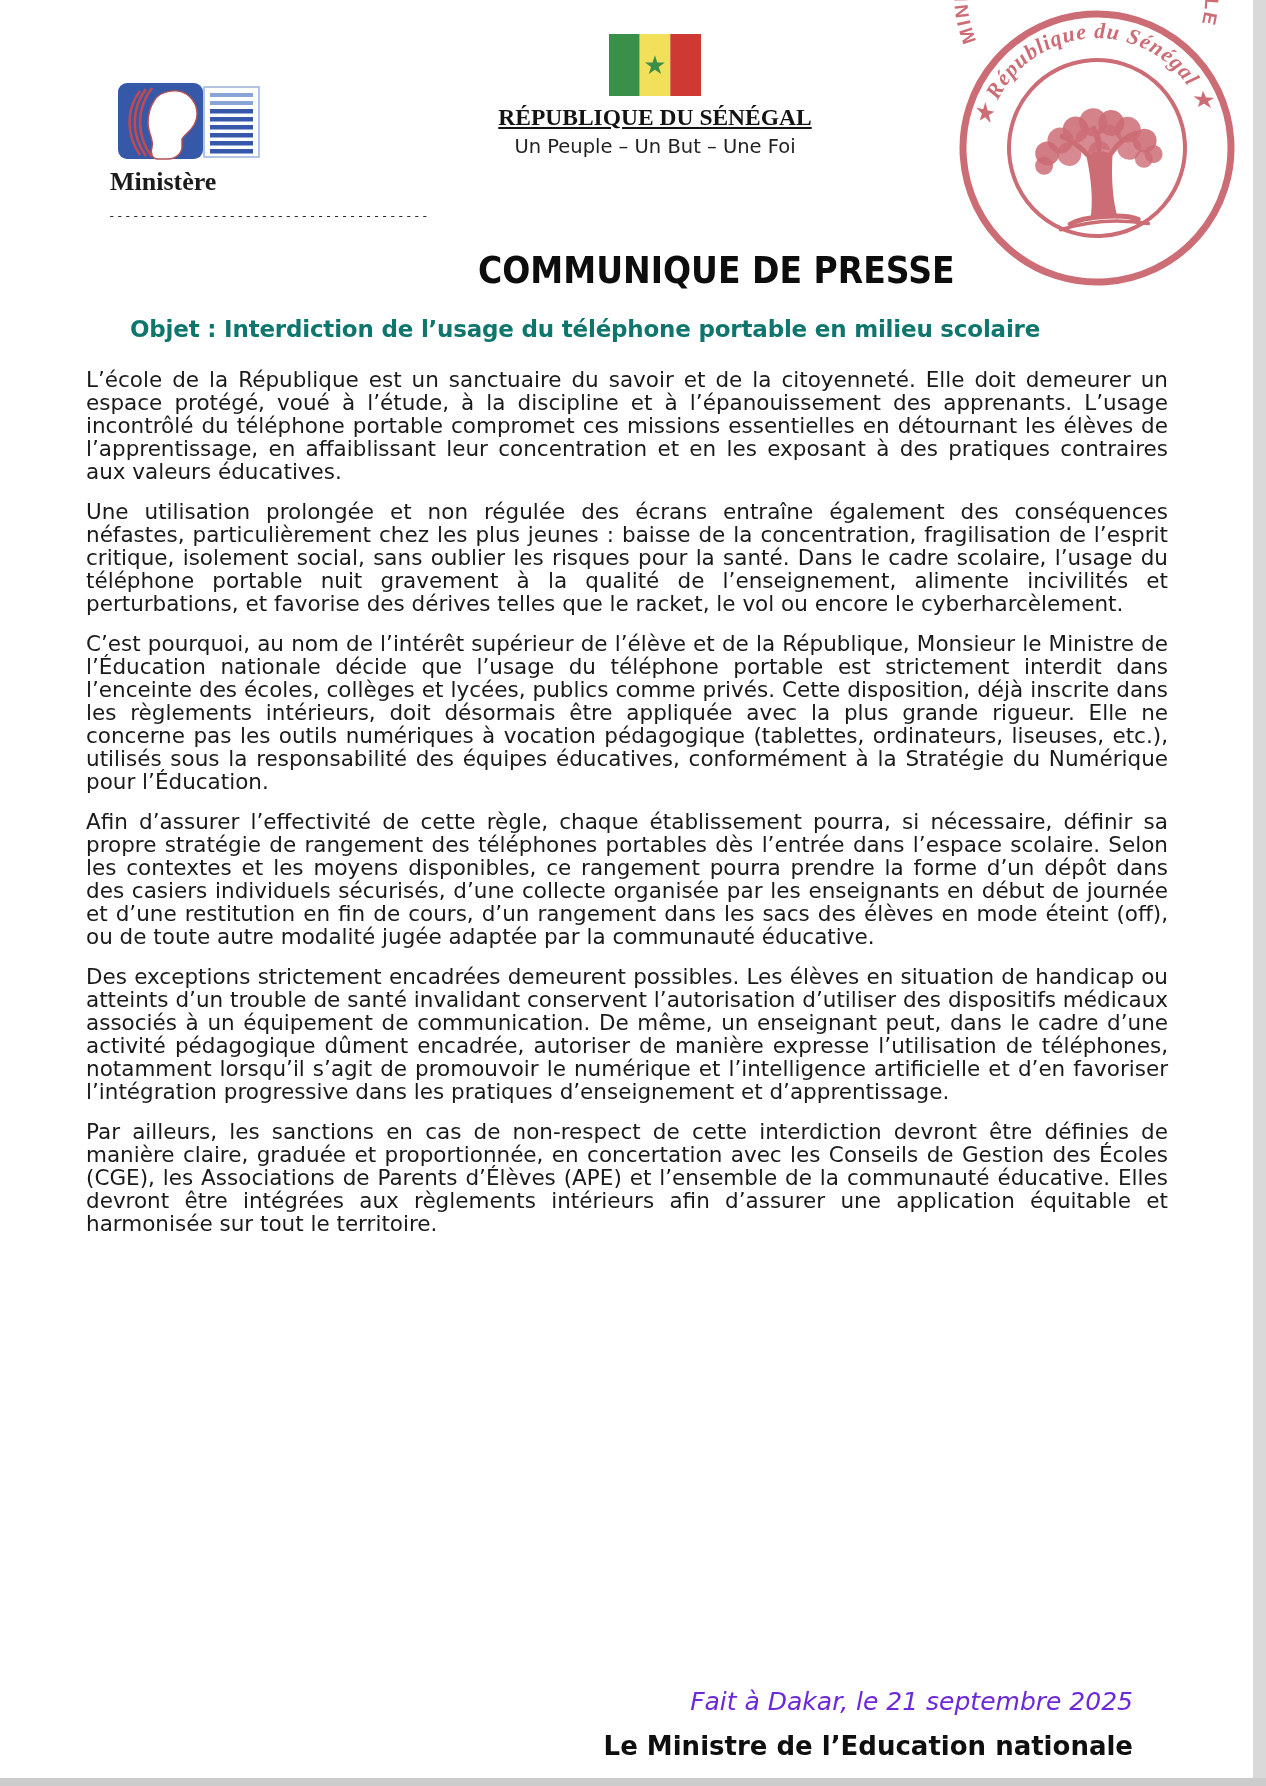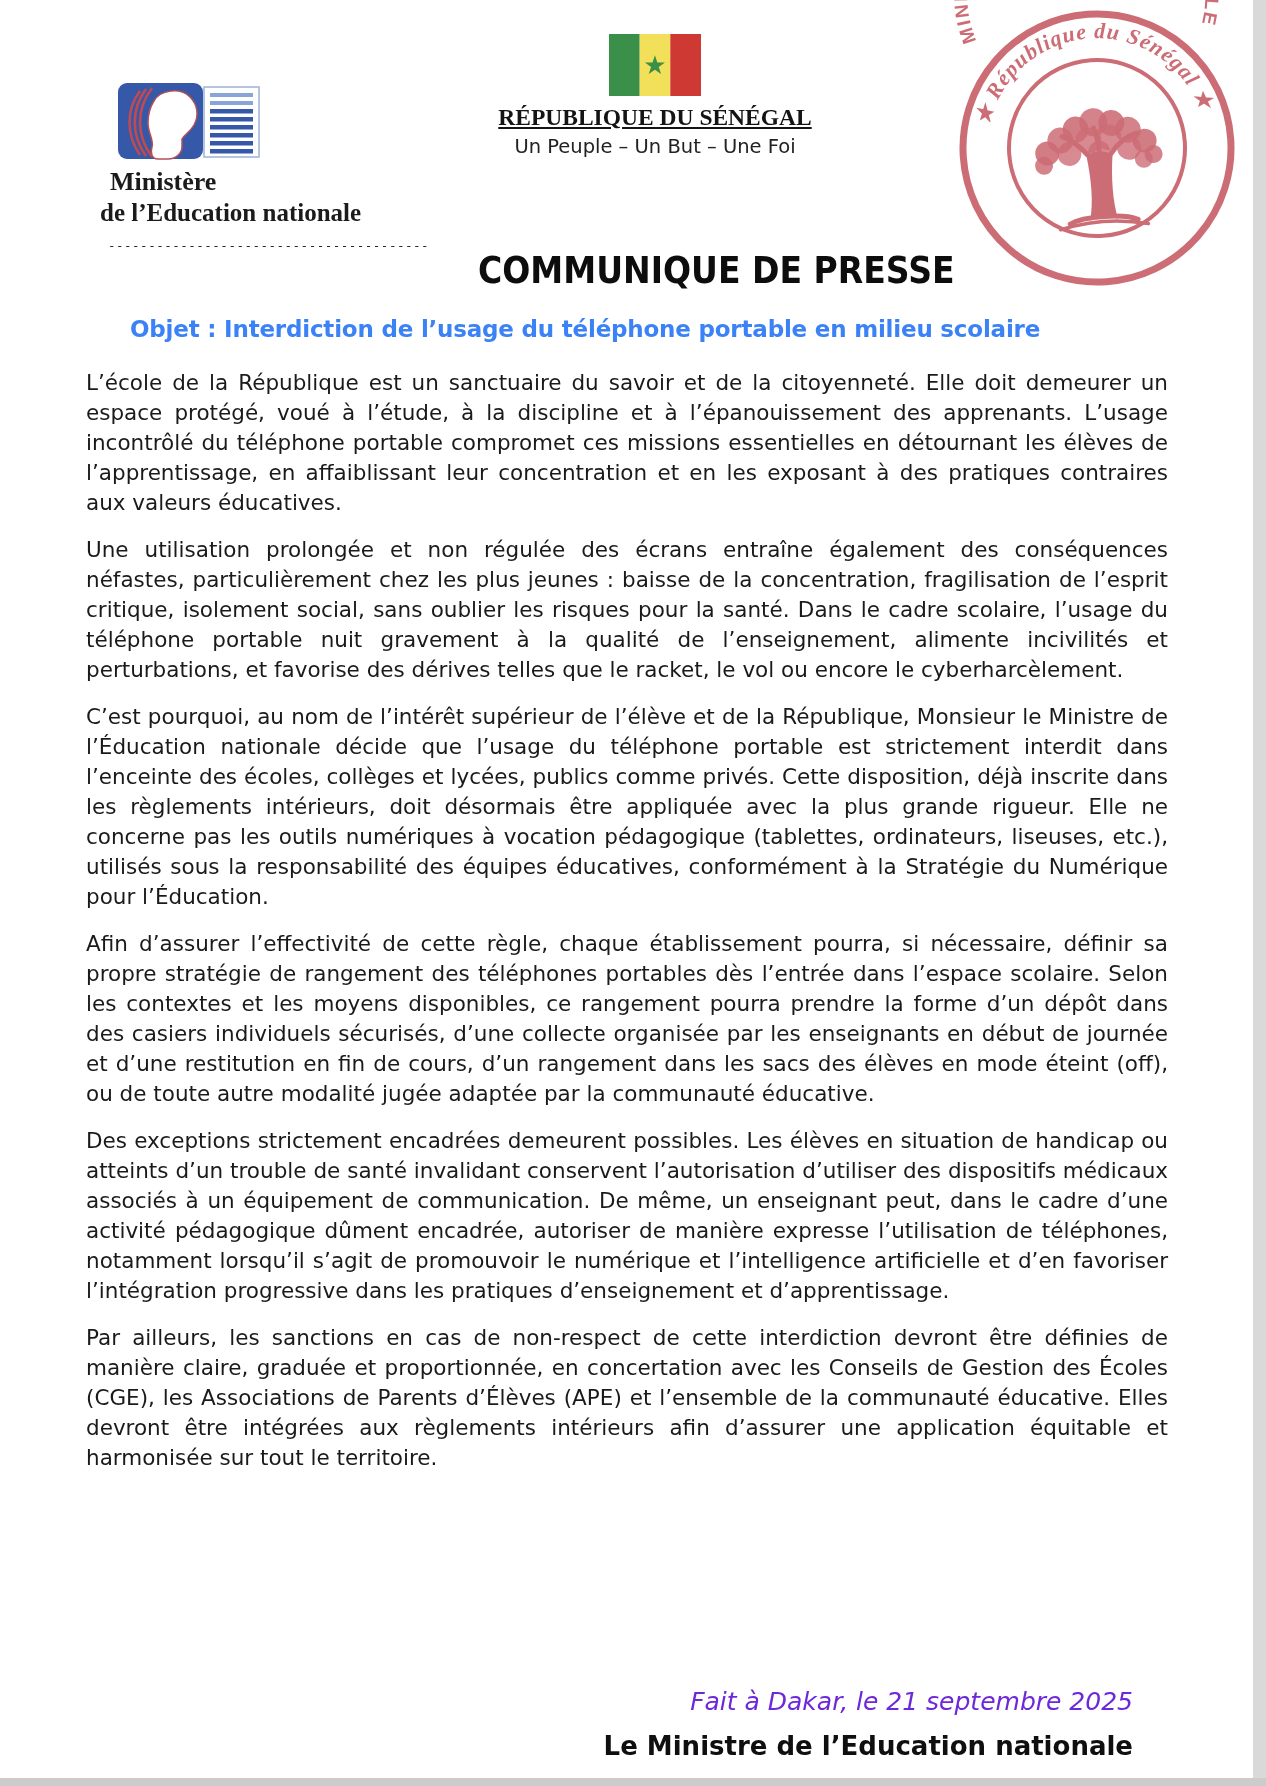--- a/index.html
+++ b/index.html
@@ -26,26 +26,26 @@
   .tree-fill{fill:#c4545e;}
   .tree-stroke{fill:none;stroke:#c4545e;stroke-linecap:round;}
   
   .doc-title{
     position:absolute;left:478px;top:248px;
     font:700 38px "DejaVu Sans",sans-serif;color:#0d0d0d;
     transform:scaleX(.87);transform-origin:0 0;white-space:nowrap;
   }
   .subject{
     position:absolute;left:130px;top:316px;
-    font:700 23px "DejaVu Sans",sans-serif;color:#3b82f6;letter-spacing:-.2px;white-space:nowrap;
+    font:700 23px "DejaVu Sans",sans-serif;color:#0f766e;letter-spacing:-.2px;white-space:nowrap;
   }
   
   .content{position:absolute;left:86px;top:368px;width:1082px;}
   .content p{
-    margin:0 0 17px 0;font-size:21.5px;line-height:30px;
+    margin:0 0 17px 0;font-size:21.5px;line-height:23px;
     text-align:justify;color:#1a1a1a;hyphens:none;
   }
   
   .signature{position:absolute;top:1655px;right:133px;text-align:right;}
   .sig-date{font:italic 25px "DejaVu Sans",sans-serif;color:#6d28d9;margin-top:32px;}
   .sig-name{font:700 26px "DejaVu Sans",sans-serif;margin-top:15px;color:#0f0f0f;}
   
   .edge-right{position:absolute;left:1253px;top:0;width:13px;height:1786px;background:#d9d9d9;}
   .edge-bottom{position:absolute;left:0;top:1778px;width:1266px;height:8px;background:#cccccc;}
 </style>
@@ -69,21 +69,20 @@
       <rect x="92" y="10" width="43" height="4" fill="#89a4d6"></rect>
       <rect x="92" y="18" width="43" height="4" fill="#89a4d6"></rect>
       <rect x="92" y="26" width="43" height="4.5" fill="#3558a8"></rect>
       <rect x="92" y="34" width="43" height="4.5" fill="#3558a8"></rect>
       <rect x="92" y="42" width="43" height="4.5" fill="#3558a8"></rect>
       <rect x="92" y="50" width="43" height="4.5" fill="#3558a8"></rect>
       <rect x="92" y="58" width="43" height="4.5" fill="#3558a8"></rect>
       <rect x="92" y="66" width="43" height="4.5" fill="#3558a8"></rect>
     </svg>
     <div class="min-line1">Ministère</div>
-    <div class="min-line2">de l’Education nationale</div>
     <div class="dash-sep">----------------------------------------</div>
   </div>
 
   <div class="republic">
     <svg width="92" height="62" viewBox="0 0 92 62" aria-hidden="true">
       <rect x="0" y="0" width="30.7" height="62" fill="#3a9048"></rect>
       <rect x="30.7" y="0" width="30.6" height="62" fill="#f2e05a"></rect>
       <rect x="61.3" y="0" width="30.7" height="62" fill="#ce3a33"></rect>
       <text x="46" y="40" text-anchor="middle" font-size="26" fill="#3a9048" font-family="DejaVu Sans, sans-serif">★</text>
     </svg>

